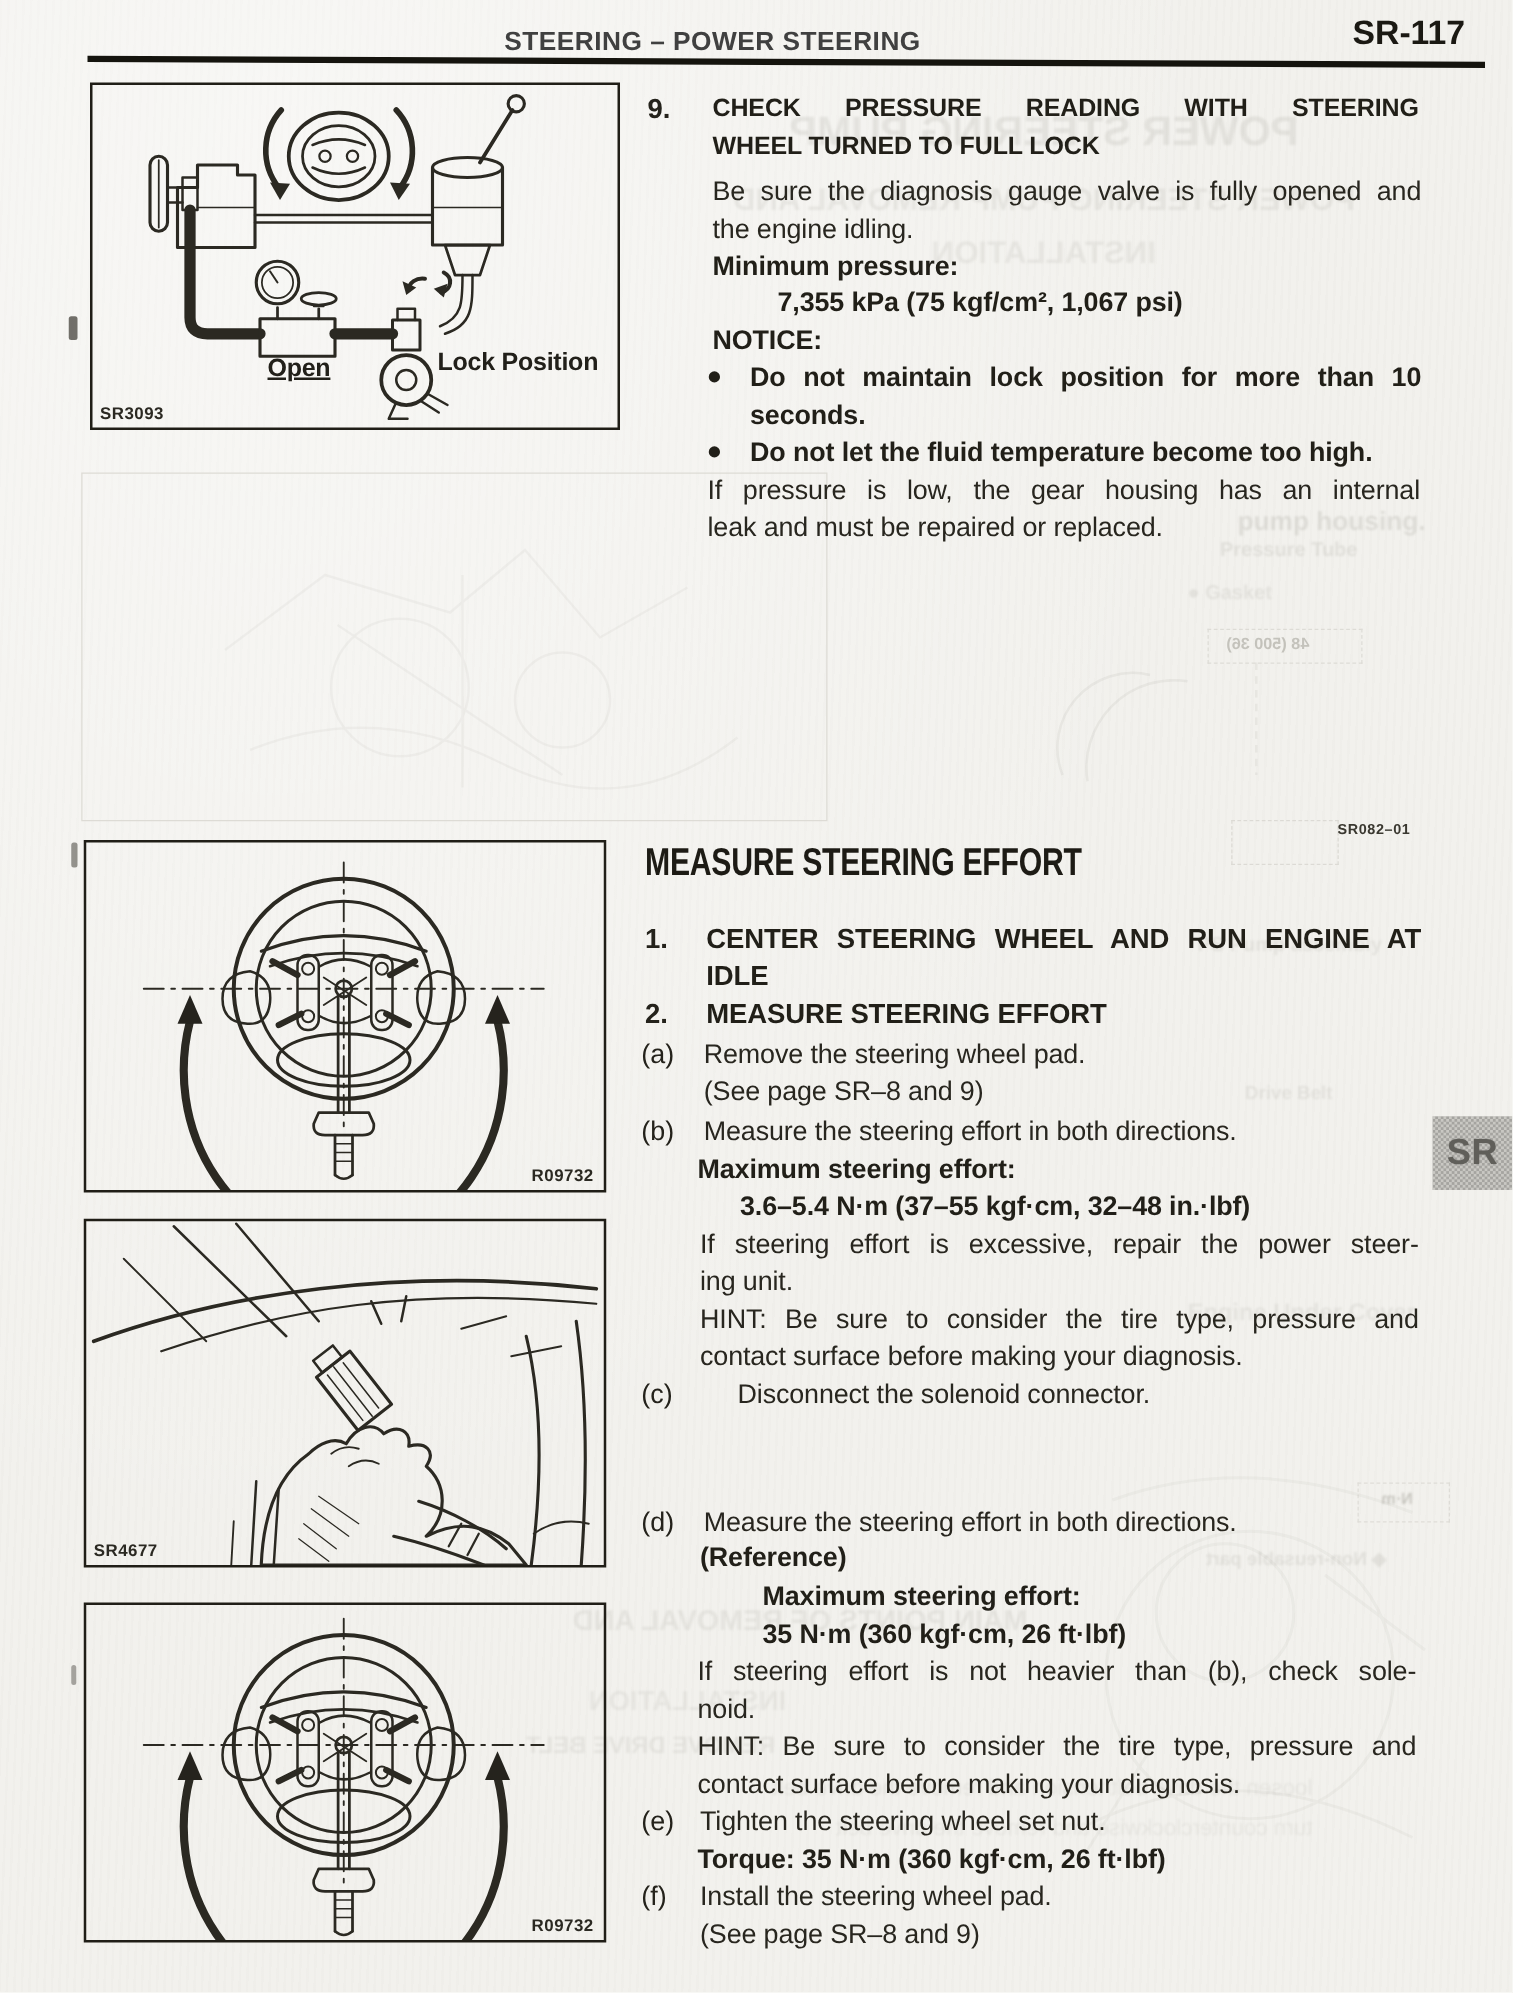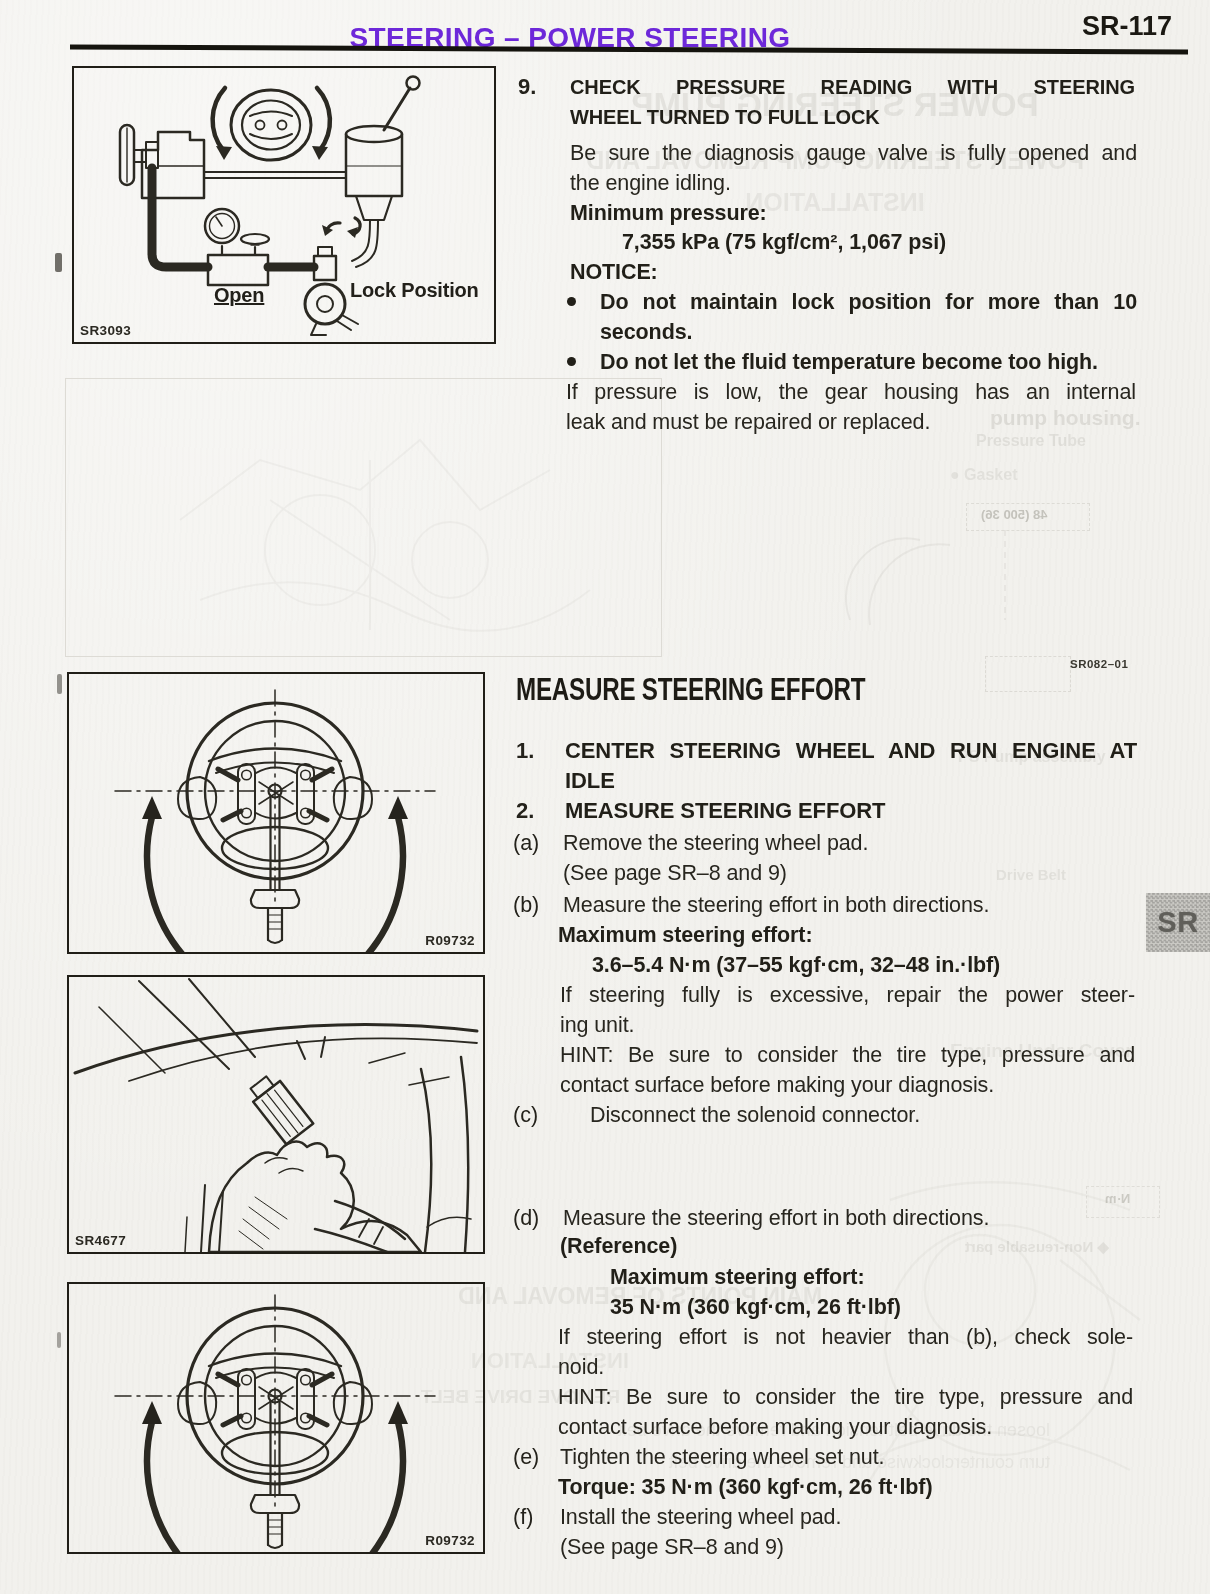--- a/index.html
+++ b/index.html
@@ -3,21 +3,21 @@
 <meta charset="utf-8">
 <style>
   html,body{margin:0;padding:0;}
   .page{position:relative;width:1210px;height:1594px;background:#f2f1ed;overflow:hidden;
         font-family:"Liberation Sans",sans-serif;color:#26241e;}
   .page::before{content:"";position:absolute;inset:0;z-index:0;pointer-events:none;
         background:radial-gradient(ellipse at 18% 8%, rgba(255,255,255,.45), transparent 55%),
         repeating-linear-gradient(92deg, rgba(110,104,92,.018) 0 2px, transparent 2px 6px);}
   
   .hdr-title{position:absolute;left:0;right:70px;top:22px;text-align:center;font-weight:bold;
-        font-size:28px;letter-spacing:.4px;color:#6d28d9;z-index:5;}
+        font-size:21px;letter-spacing:.4px;color:#404040;z-index:5;}
   .hdr-num{position:absolute;top:11px;left:1048px;font-weight:bold;font-size:27px;color:#1b1913;z-index:5;margin-left:34px;}
   .hdr-rule{position:absolute;left:70px;top:47px;width:1118px;height:5px;background:#15140e;
         transform:rotate(.25deg);z-index:5;}
   
   .fig{position:absolute;border:2.5px solid #201e17;z-index:3;}
   .fig svg{position:absolute;inset:0;width:100%;height:100%;}
   .figcode{position:absolute;font-size:13.5px;font-weight:bold;color:#2b2922;letter-spacing:.4px;z-index:4;}
   .figlabel{position:absolute;font-weight:bold;font-size:20px;color:#22201a;z-index:4;letter-spacing:-.2px;}
   
   .n{position:absolute;font-weight:bold;font-size:22px;line-height:30px;z-index:5;color:#24221b;}
@@ -285,21 +285,21 @@
 
   <div class="n" style="left:513px;top:828px;font-size:21.5px;font-weight:normal;">(a)</div>
   <div class="t" style="left:563px;top:828px;">Remove the steering wheel pad.</div>
   <div class="t" style="left:563px;top:858px;">(See page SR–8 and 9)</div>
 
   <div class="n" style="left:513px;top:890px;font-size:21.5px;font-weight:normal;">(b)</div>
   <div class="t" style="left:563px;top:890px;">Measure the steering effort in both directions.</div>
   <div class="t tb" style="left:558px;top:920px;">Maximum steering effort:</div>
   <div class="t tb" style="left:592px;top:950px;">3.6–5.4 N·m (37–55 kgf·cm, 32–48 in.·lbf)</div>
   <div class="t" style="left:560px;top:980px;width:575px;">
-      <div class="jline">If steering fully is excessive, repair the power steer-</div>
+      <div class="jline">If steering effort is excessive, repair the power steer-</div>
       <div>ing unit.</div>
     </div>
   <div class="t" style="left:560px;top:1040px;width:575px;">
       <div class="jline">HINT: Be sure to consider the tire type, pressure and</div>
       <div>contact surface before making your diagnosis.</div>
     </div>
 
   <div class="n" style="left:513px;top:1100px;font-size:21.5px;font-weight:normal;">(c)</div>
   <div class="t" style="left:590px;top:1100px;">Disconnect the solenoid connector.</div>
 

